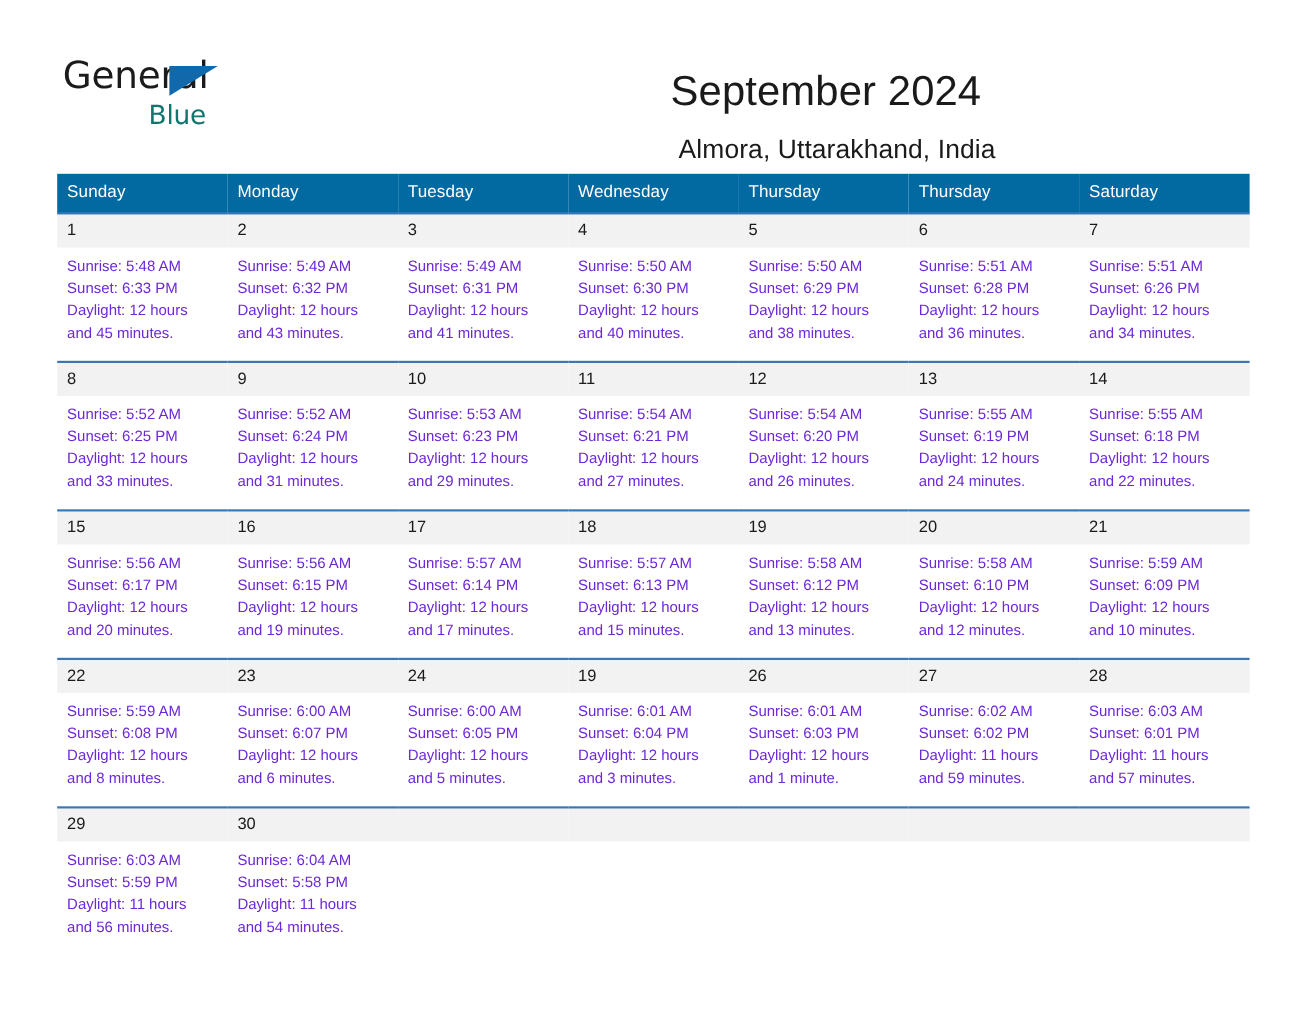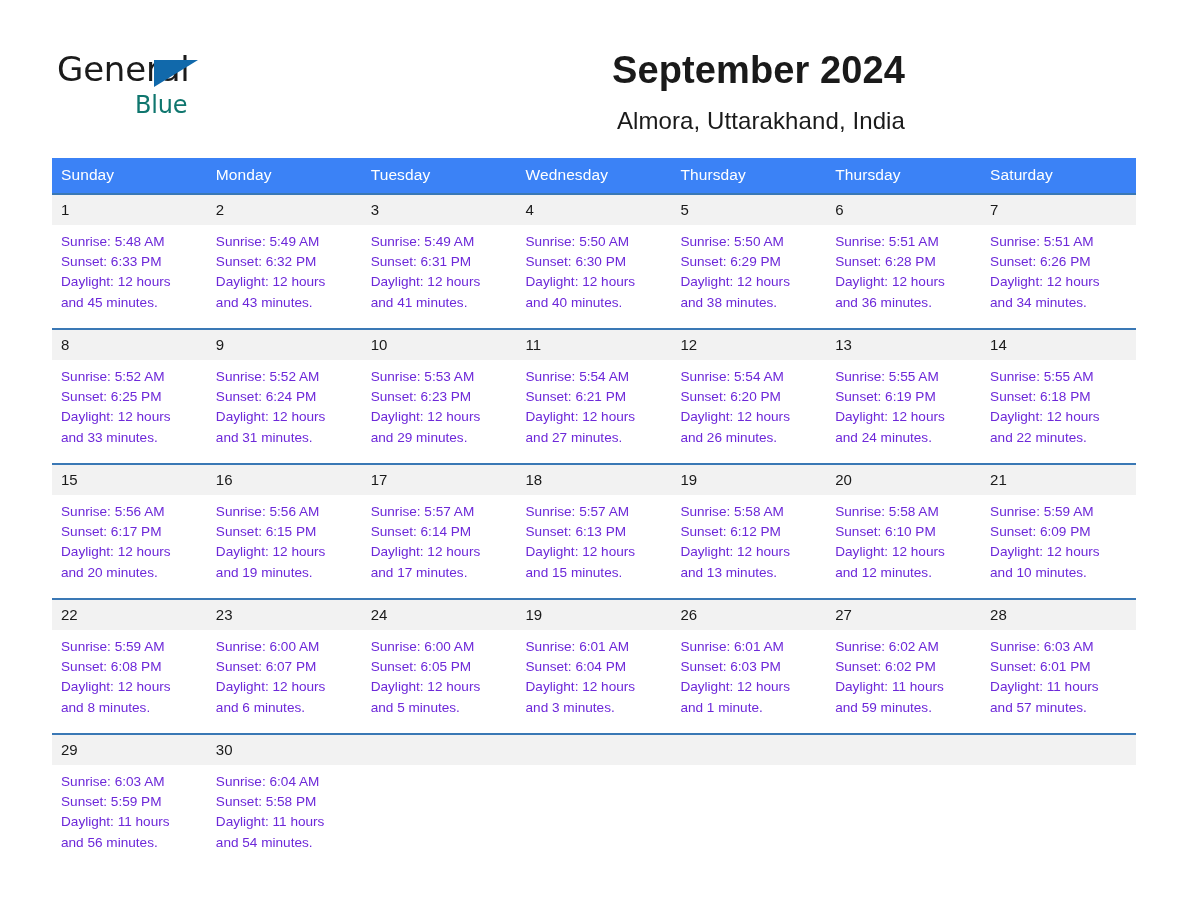--- a/index.html
+++ b/index.html
@@ -67,23 +67,23 @@
     font-family: "DejaVu Sans", sans-serif;
   }
   .title-block {
     text-align: right;
     flex: 1 1 auto;
     padding-top: 2px;
   }
   .cal-title {
     font-size: 38px;
     line-height: 48px;
-    font-weight: bold;
+    font-weight: normal;
     color: #1a1a1a;
-    margin: 0;
+    margin: 13px;
     letter-spacing: 0.1px;
   }
   .cal-subtitle {
     font-size: 24px;
     line-height: 34px;
     font-weight: normal;
     color: #1a1a1a;
     margin: 10px 0 0 0;
     letter-spacing: 0.1px;
   }
@@ -95,21 +95,21 @@
   }
   .cal-table {
     width: 100%;
     border-collapse: collapse;
     table-layout: fixed;
   }
   .cal-table th {
     background: #3madeup;
   }
   thead th {
-    background: #3b82f6;
+    background: #0369a1;
     color: #ffffff;
     font-weight: normal;
     font-size: 15.5px;
     text-align: left;
     padding: 8px 0 9px 9px;
     height: 33px;
     letter-spacing: 0.1px;
   }
   tbody tr.week-row > td {
     border-top: 2px solid #3a78b5;

